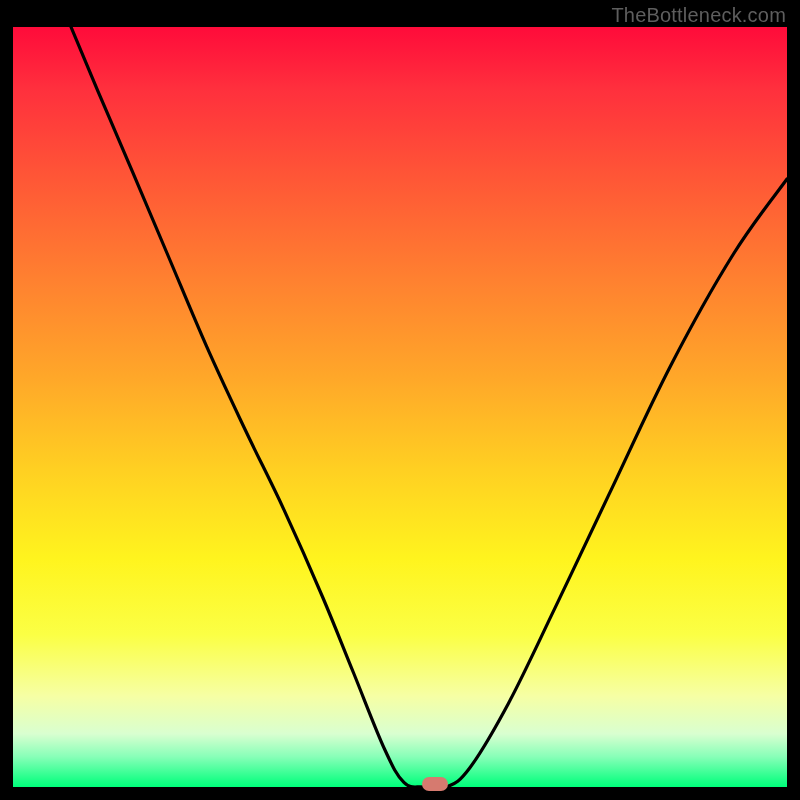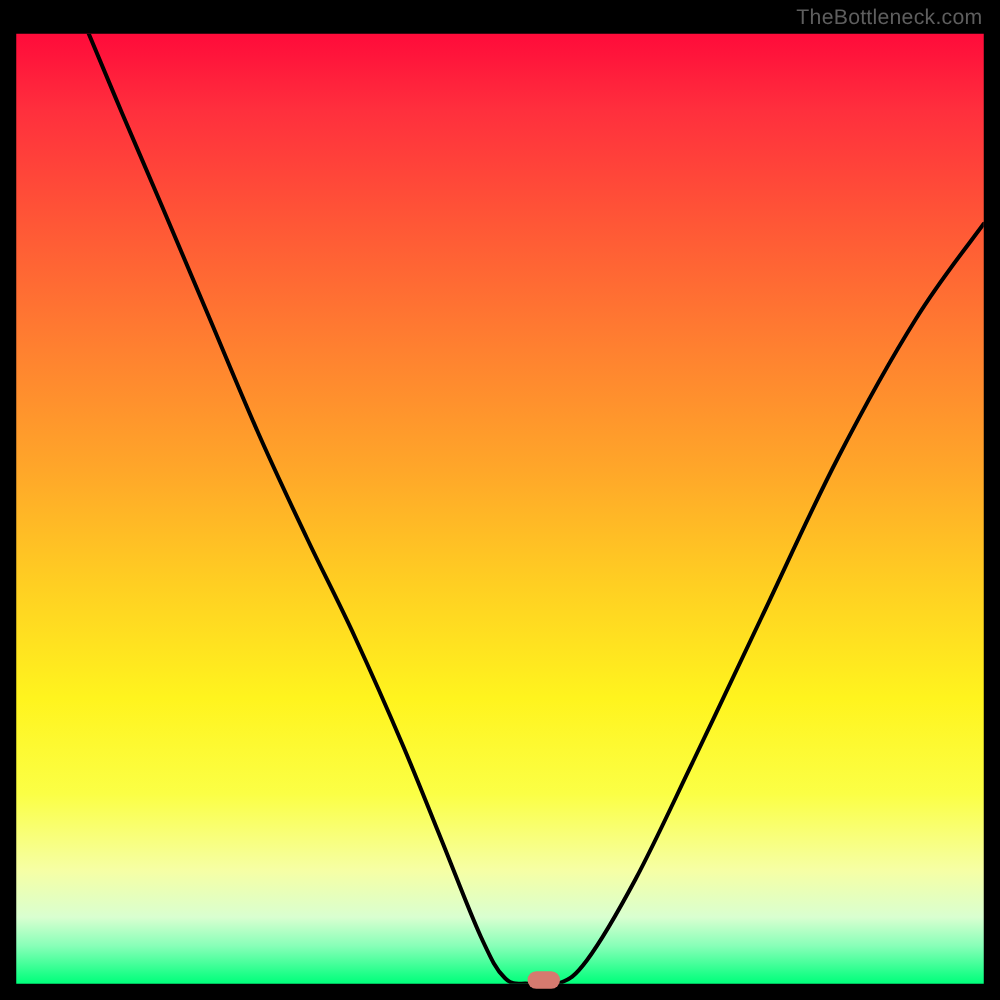--- a/index.html
+++ b/index.html
@@ -54,21 +54,21 @@
     height: 14px;
     border-radius: 7px;
     background: #d67a6f;
     transform: translate(-50%, -50%);
   }
   .watermark {
     position: absolute;
     top: 4px;
     right: 14px;
     color: #5e5e5e;
-    font-size: 17px;
+    font-size: 20px;
     font-weight: 500;
     letter-spacing: 0.2px;
   }
 </style>
 </head>
 <body>
 
 <div class="frame">
   <div class="watermark">TheBottleneck.com</div>
   <div class="plot">

